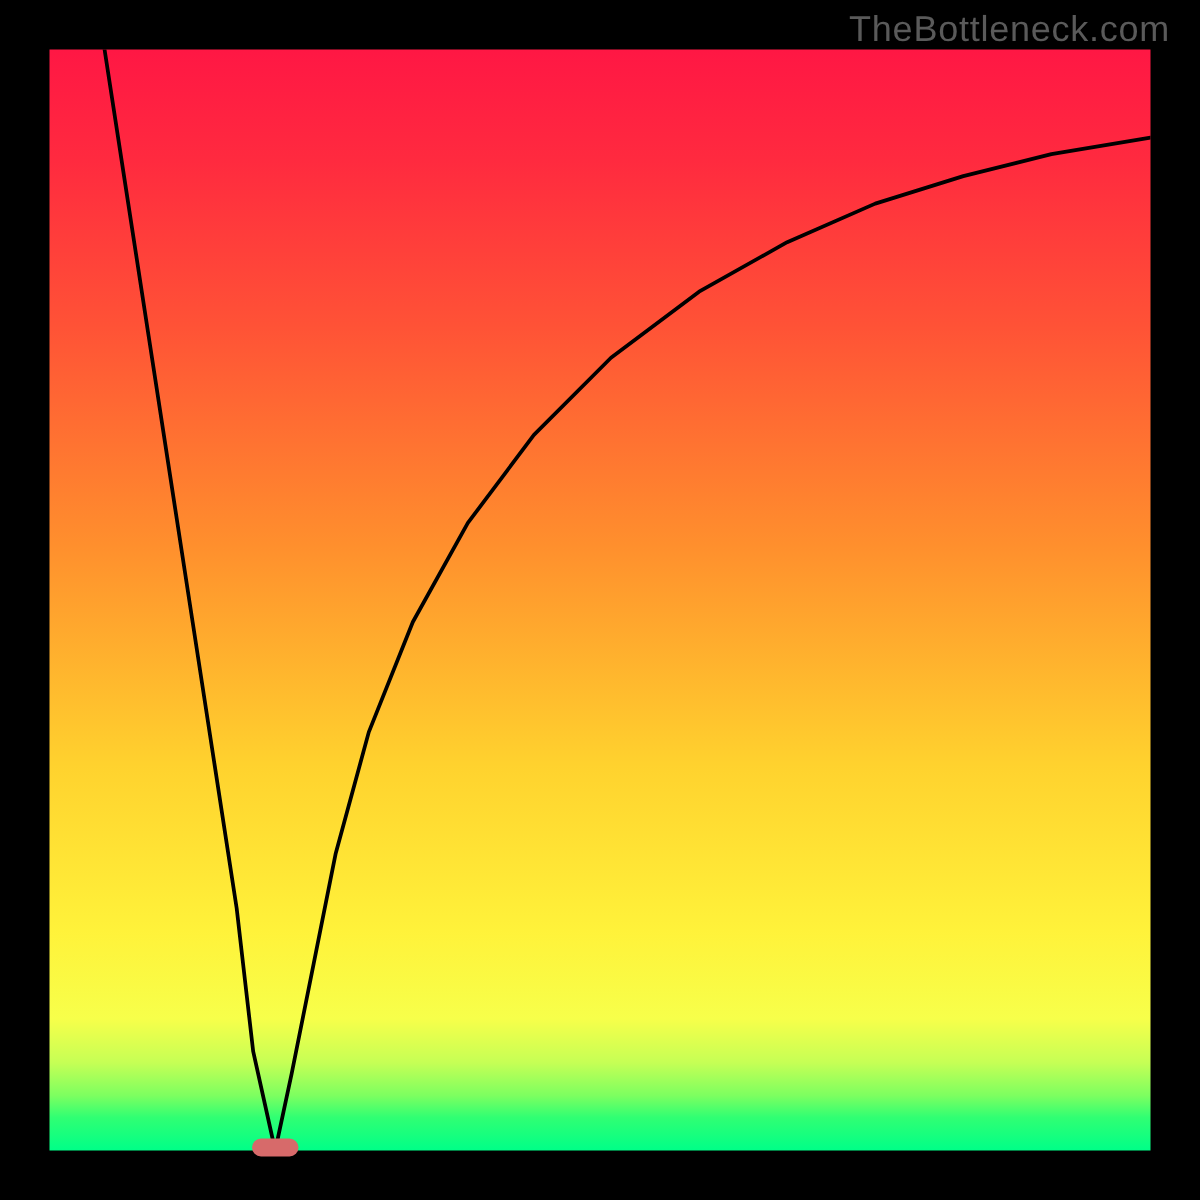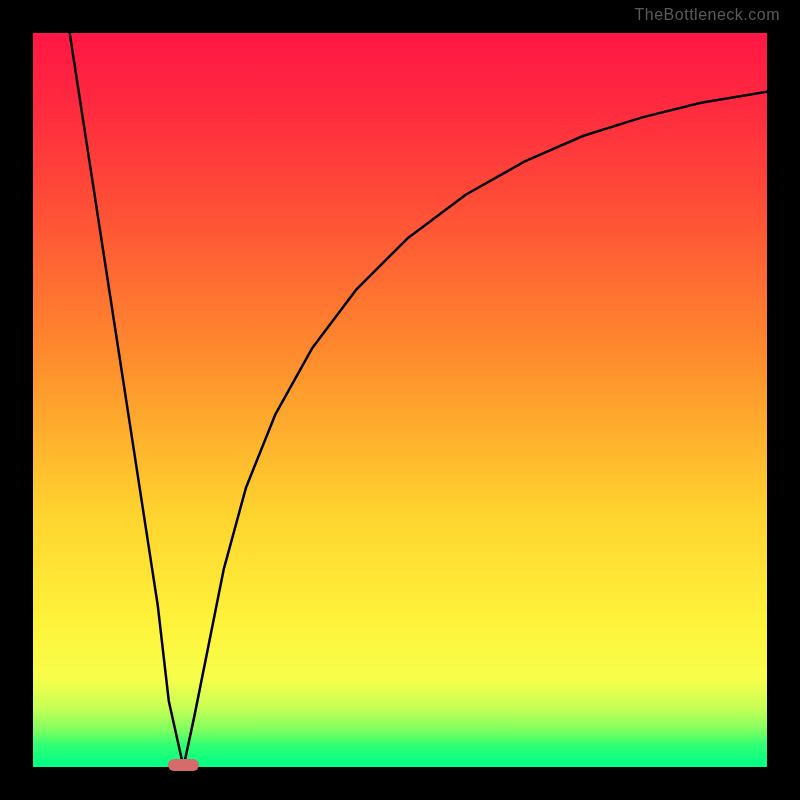--- a/index.html
+++ b/index.html
@@ -15,21 +15,21 @@
     position: relative;
     width: 800px;
     height: 800px;
     background: #000;
   }
   .watermark {
     position: absolute;
     top: 6px;
     right: 20px;
     color: #5a5a5a;
-    font-size: 16px;
+    font-size: 24px;
     font-weight: 500;
     letter-spacing: 0.5px;
     z-index: 10;
   }
   .plot-area {
     position: absolute;
     left: 33px;
     top: 33px;
     width: 734px;
     height: 734px;

